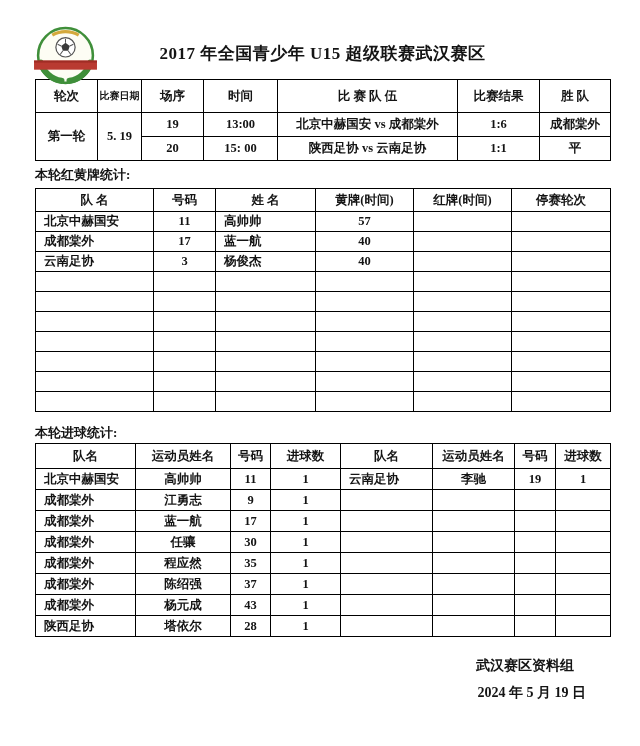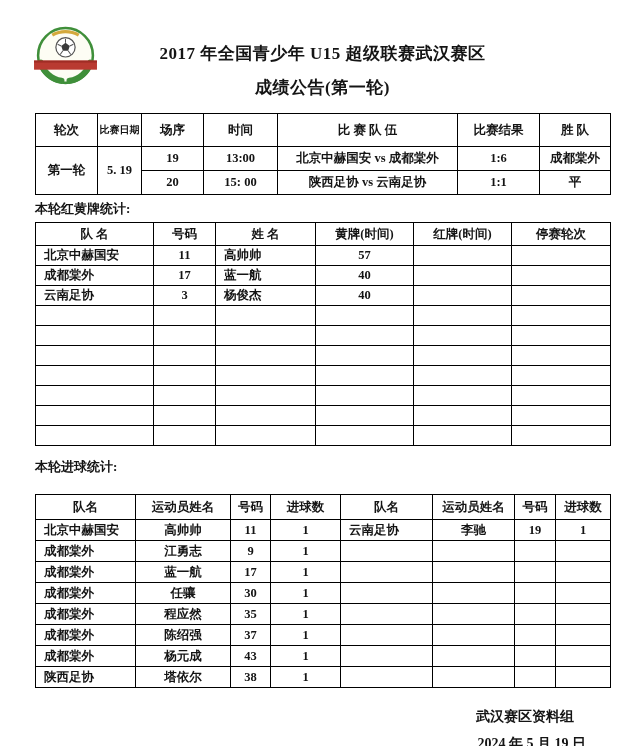--- a/index.html
+++ b/index.html
@@ -23,21 +23,21 @@
     text-align:center; vertical-align:middle; overflow:hidden;
     white-space:nowrap; padding:0;
   }
 
   .results { margin-top:14px; }
   .results th { height:33px; }
   .results td { height:24px; }
   .results th.wrap { white-space:normal; line-height:1.15; font-size:10px; }
 
   .section-label { font-size:13px; font-weight:bold; margin:5px 0 4px; }
-  .goals-label { margin-top:12px; margin-bottom:18px; }
+  .goals-label { margin-top:12px; margin-bottom:1px; }
 
   .cards th { height:23px; }
   .cards td { height:20px; }
   .cards td:nth-child(1), .cards td:nth-child(3) { text-align:left; padding-left:8px; }
 
   .goals th { height:25px; }
   .goals td { height:21px; }
   .goals td:nth-child(1), .goals td:nth-child(5) { text-align:left; padding-left:8px; }
 
   .footer { margin-top:20px; text-align:right; font-size:14px; font-weight:bold; }
@@ -56,21 +56,20 @@
     <path d="M57.5 38 A25.5 25.5 0 0 1 37 56" fill="none" stroke="#3f8f3a" stroke-width="6" stroke-linecap="round"></path>
     <circle cx="33" cy="23" r="9.5" fill="#ffffff" stroke="#555555" stroke-width="1.2"></circle>
     <path d="M33 18.5 L37.2 21.6 L35.6 26.4 L30.4 26.4 L28.8 21.6 Z" fill="#3a3a3a"></path>
     <path d="M33 18.5 V14.5 M37.2 21.6 L40.8 20 M35.6 26.4 L38.2 30 M30.4 26.4 L27.8 30 M28.8 21.6 L25.2 20" stroke="#555555" stroke-width="1" fill="none"></path>
     <rect x="2" y="36" width="62" height="9" fill="#b93a31"></rect>
     <rect x="2" y="36" width="62" height="2" fill="#a02c25"></rect>
   </svg>
 
   <div class="titles">
     <div class="title1">2017 年全国青少年 U15 超级联赛武汉赛区</div>
-    <div class="title2">成绩公告(第一轮)</div>
   </div>
 
   <table class="tbl results">
     <colgroup>
       <col style="width:62px">
         <col style="width:44px">
         <col style="width:62px">
       <col style="width:74px">
         <col style="width:180px">
         <col style="width:82px">
@@ -304,21 +303,21 @@
           <td>43</td>
           <td>1</td>
           <td></td>
           <td></td>
           <td></td>
           <td></td>
         </tr>
         <tr>
           <td>陕西足协</td>
           <td>塔依尔</td>
-          <td>38</td>
+          <td>28</td>
           <td>1</td>
           <td></td>
           <td></td>
           <td></td>
           <td></td>
         </tr>
       </tbody>
   </table>
 
   <div class="footer">

